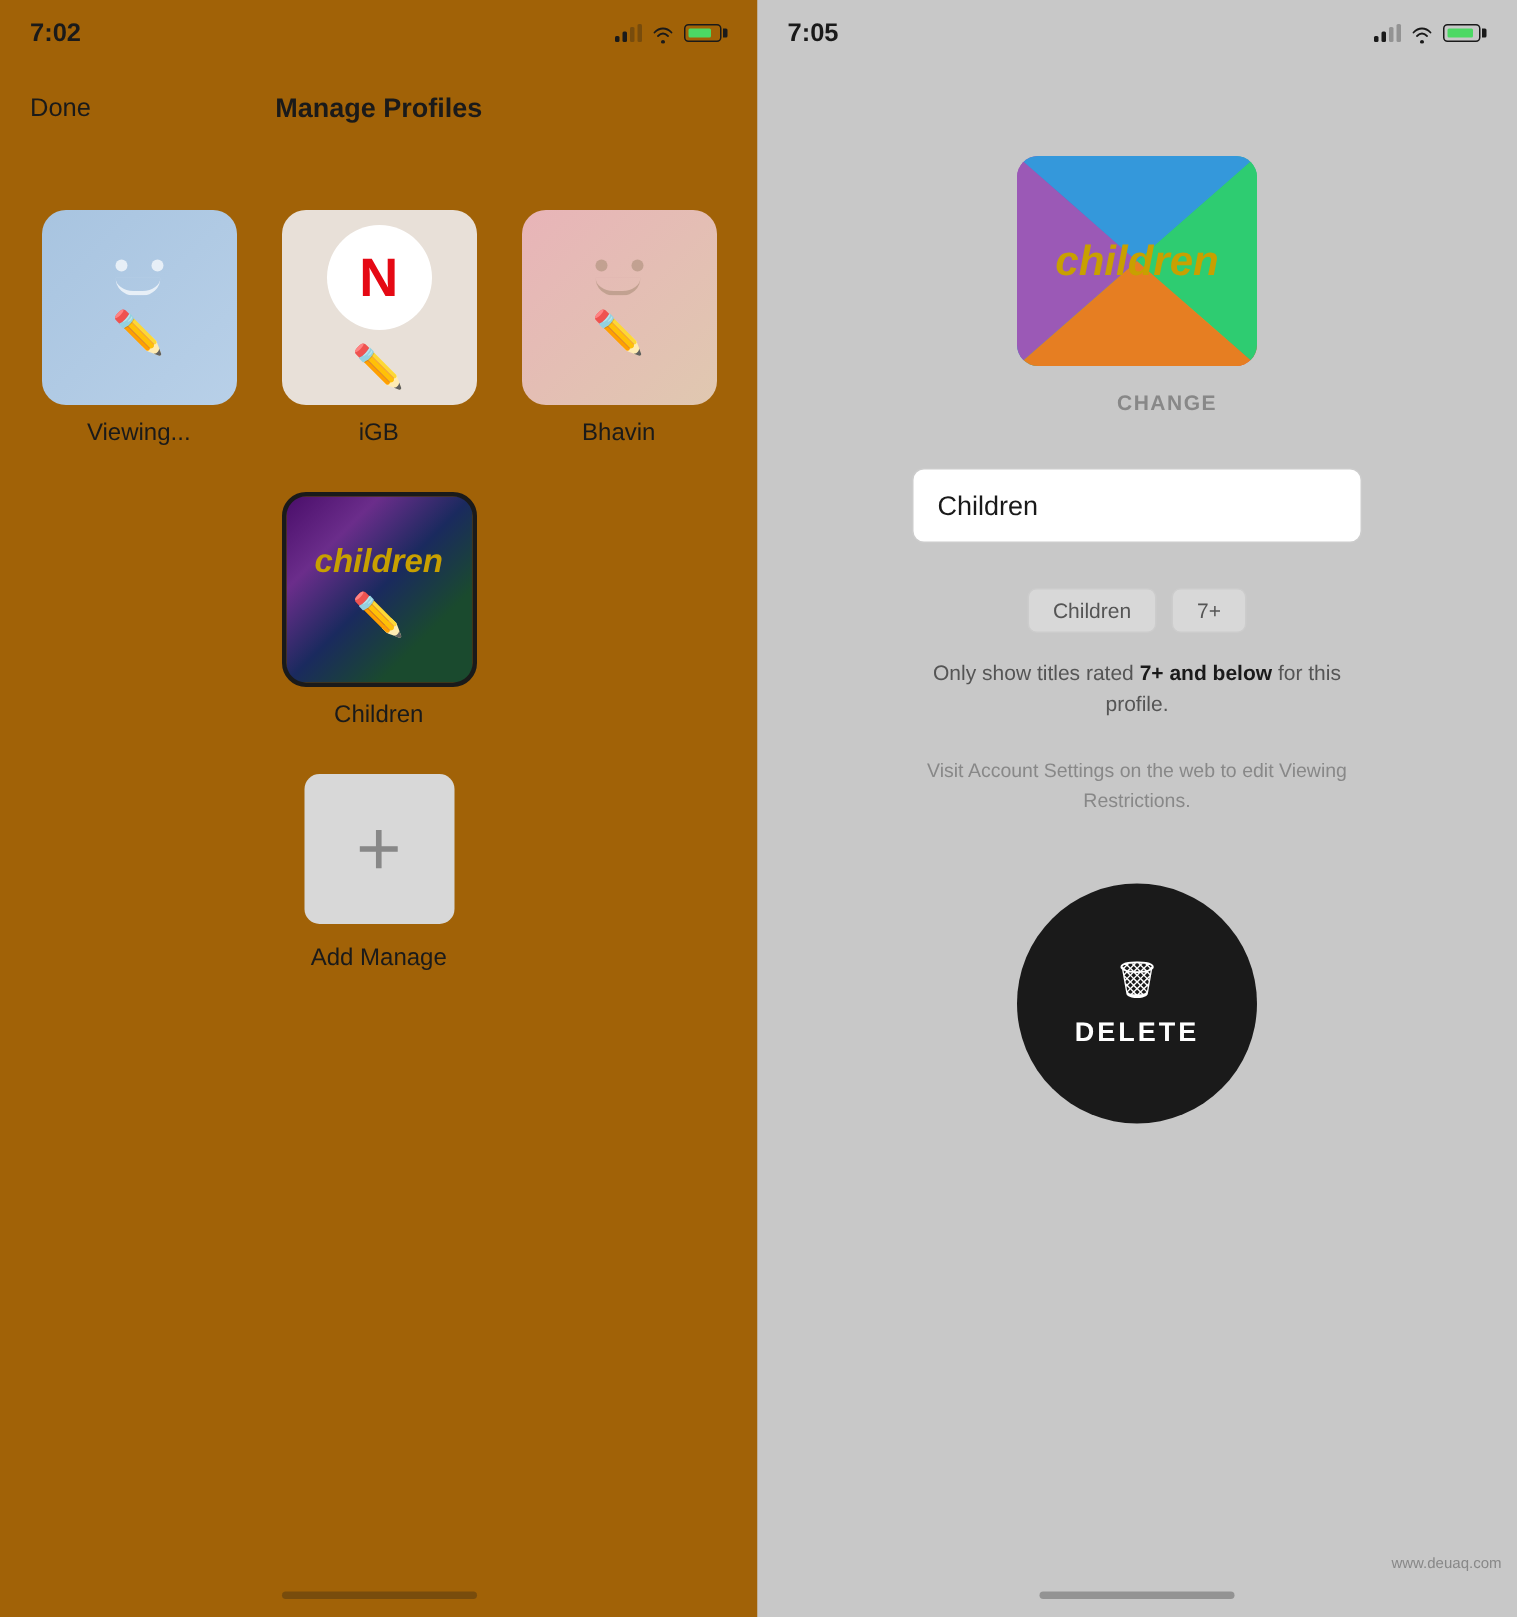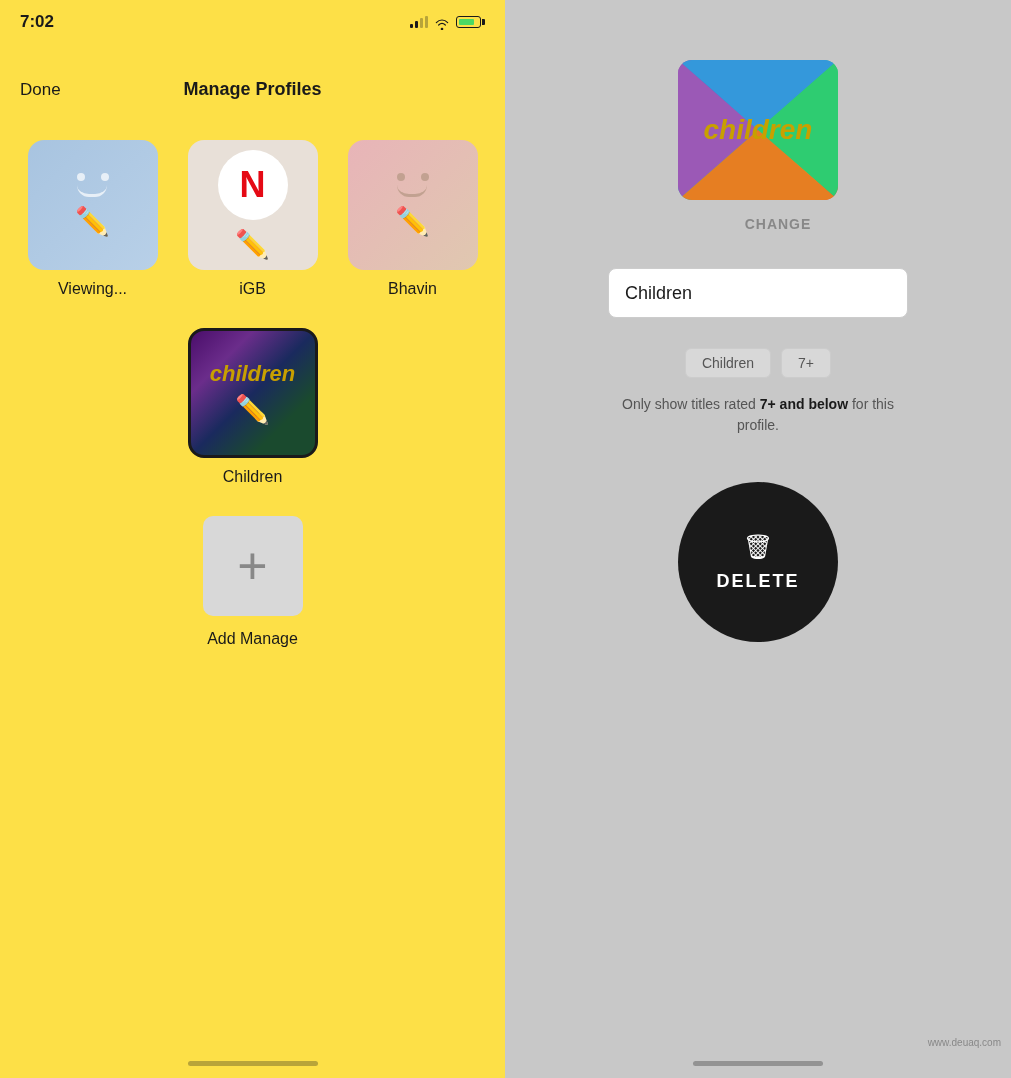--- a/index.html
+++ b/index.html
@@ -9,21 +9,21 @@
       background: #c8c8c8;
       display: flex;
       font-family: -apple-system, BlinkMacSystemFont, 'Helvetica Neue', Arial, sans-serif;
       overflow: hidden;
     }
 
     
     .left-panel {
       width: 505px;
       height: 1078px;
-      background: #fde047;
+      background: #a16207;
       position: relative;
       display: flex;
       flex-direction: column;
       align-items: center;
     }
 
     
     .right-panel {
       width: 506px;
       height: 1078px;
@@ -101,21 +101,21 @@
       background: #1a1a1a;
       border-radius: 0 1px 1px 0;
       margin-left: 1px;
     }
 
     
     .nav-bar {
       width: 100%;
       height: 56px;
       display: flex;
-      align-items: flex-end;
+      align-items: center;
       justify-content: space-between;
       padding: 0 20px;
       position: relative;
     }
 
     .nav-title {
       font-size: 18px;
       font-weight: 600;
       color: #1a1a1a;
       position: absolute;
@@ -486,20 +486,44 @@
       <span style="font-size:52px;color:#888;font-weight:200;line-height:1;">+</span>
     </div>
     <span class="add-label">Add Manage</span>
   </div>
 
   <div class="home-indicator"></div>
 </div>
 
 <div class="right-panel">
 
+  <div class="status-bar">
+    <span class="status-time">7:05</span>
+    <div class="status-icons">
+      <div class="signal-bars">
+        <span></span>
+          <span></span>
+          <span></span>
+          <span></span>
+      </div>
+      <div class="wifi-icon">
+        <svg viewBox="0 0 24 18" fill="none">
+          <path d="M12 14.5C13.1 14.5 14 15.4 14 16.5S13.1 18.5 12 18.5 10 17.6 10 16.5 10.9 14.5 12 14.5Z" fill="#1a1a1a"></path>
+          <path d="M7 10.5C8.7 8.8 10.7 8 12 8s3.3.8 5 2.5" stroke="#1a1a1a" stroke-width="1.8" fill="none" stroke-linecap="round"></path>
+          <path d="M3.5 7C5.8 4.5 8.7 3 12 3s6.2 1.5 8.5 4" stroke="#1a1a1a" stroke-width="1.8" fill="none" stroke-linecap="round"></path>
+        </svg>
+      </div>
+      <div class="battery-icon">
+        <div class="battery-body">
+          <div class="battery-fill" style="width:90%"></div>
+        </div>
+        <div class="battery-tip"></div>
+      </div>
+    </div>
+  </div>
 
 
   <div class="edit-profile-avatar-container">
 
     <div class="edit-avatar">
       <div class="children-avatar-bg">
 
         <svg style="position:absolute;top:0;left:0;width:100%;height:100%;" viewBox="0 0 160 140" preserveAspectRatio="none">
           <polygon points="0,0 80,70 0,140" fill="#9b59b6"></polygon>
           <polygon points="0,0 160,0 80,70" fill="#3498db"></polygon>
@@ -516,20 +540,21 @@
 
     <div class="rating-tags">
       <div class="rating-tag">Children</div>
       <div class="rating-tag">7+</div>
     </div>
 
     <p class="rating-description">
       Only show titles rated <strong>7+ and below</strong> for this profile.
     </p>
 
+    <p class="account-link">Visit Account Settings on the web to edit Viewing Restrictions.</p>
 
     <div class="delete-btn-container">
       <button class="delete-btn">
         <span class="trash-icon">🗑</span>
         <span class="delete-text">DELETE</span>
       </button>
     </div>
 
   </div>
 

